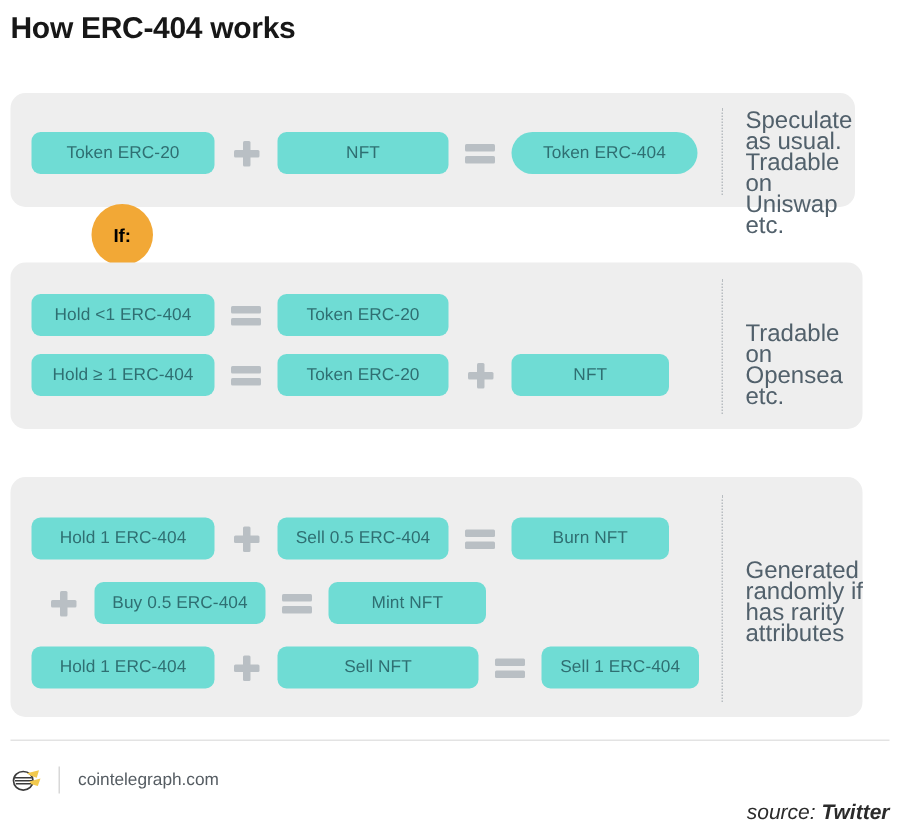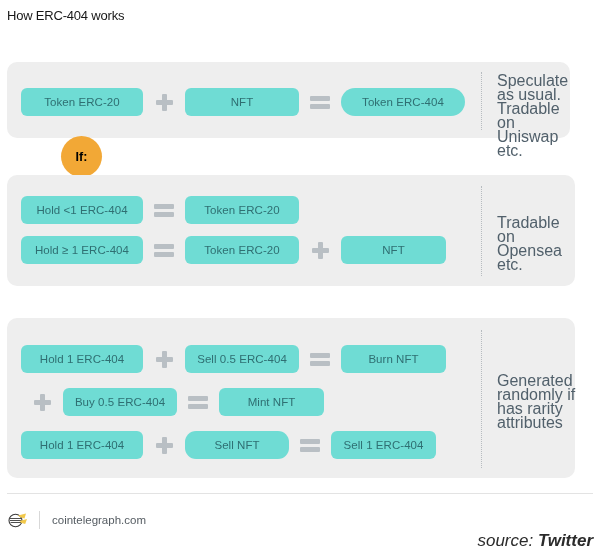--- a/index.html
+++ b/index.html
@@ -13,22 +13,22 @@
     font-family: "Liberation Sans", sans-serif;
     position: relative;
     overflow: hidden;
     color: #2f3a44;
   }
 
   #page-title {
     position: absolute;
     left: 7px;
     top: 8px;
-    font-size: 13px;
-    font-weight: normal;
+    font-size: 20px;
+    font-weight: bold;
     letter-spacing: -0.2px;
     color: #171717;
   }
 
   .panel {
     position: absolute;
     background: #eeeeee;
     border-radius: 10px;
   }
   #panel-1 { left: 7px; top: 62px;  width: 563px; height: 76px; }
@@ -161,21 +161,21 @@
     height: 18px;
     background: #d8d8d8;
     margin: 0 12px 0 10px;
   }
   #footer-site {
     font-size: 11.5px;
     color: #555c62;
   }
   #footer-source {
     margin-left: auto;
-    font-size: 17px;
+    font-size: 14px;
     font-style: italic;
     color: #2b2b2b;
     margin-top: 42px;
   }
   #footer-source b { font-style: italic; }
 </style>
 </head>
 <body>
 
 <div id="page-title">How ERC-404 works</div>
@@ -247,21 +247,21 @@
       <div class="op-eq"></div>
     </div>
   <div class="chip" style="width:105px;">Mint NFT</div>
 </div>
 
 <div class="row" style="left:21px; top:431px;">
   <div class="chip w-a">Hold 1 ERC-404</div>
   <div class="op">
       <div class="op-plus"></div>
     </div>
-  <div class="chip" style="width:104px;border-radius:11px;">Sell NFT</div>
+  <div class="chip" style="width:134px;">Sell NFT</div>
   <div class="op">
       <div class="op-eq"></div>
     </div>
   <div class="chip" style="width:105px;">Sell 1 ERC-404</div>
 </div>
 
 <div class="divider" id="divider-3"></div>
 <div class="note" id="note-3">Generated randomly if has rarity attributes</div>
 
 <div id="footer-rule"></div>

